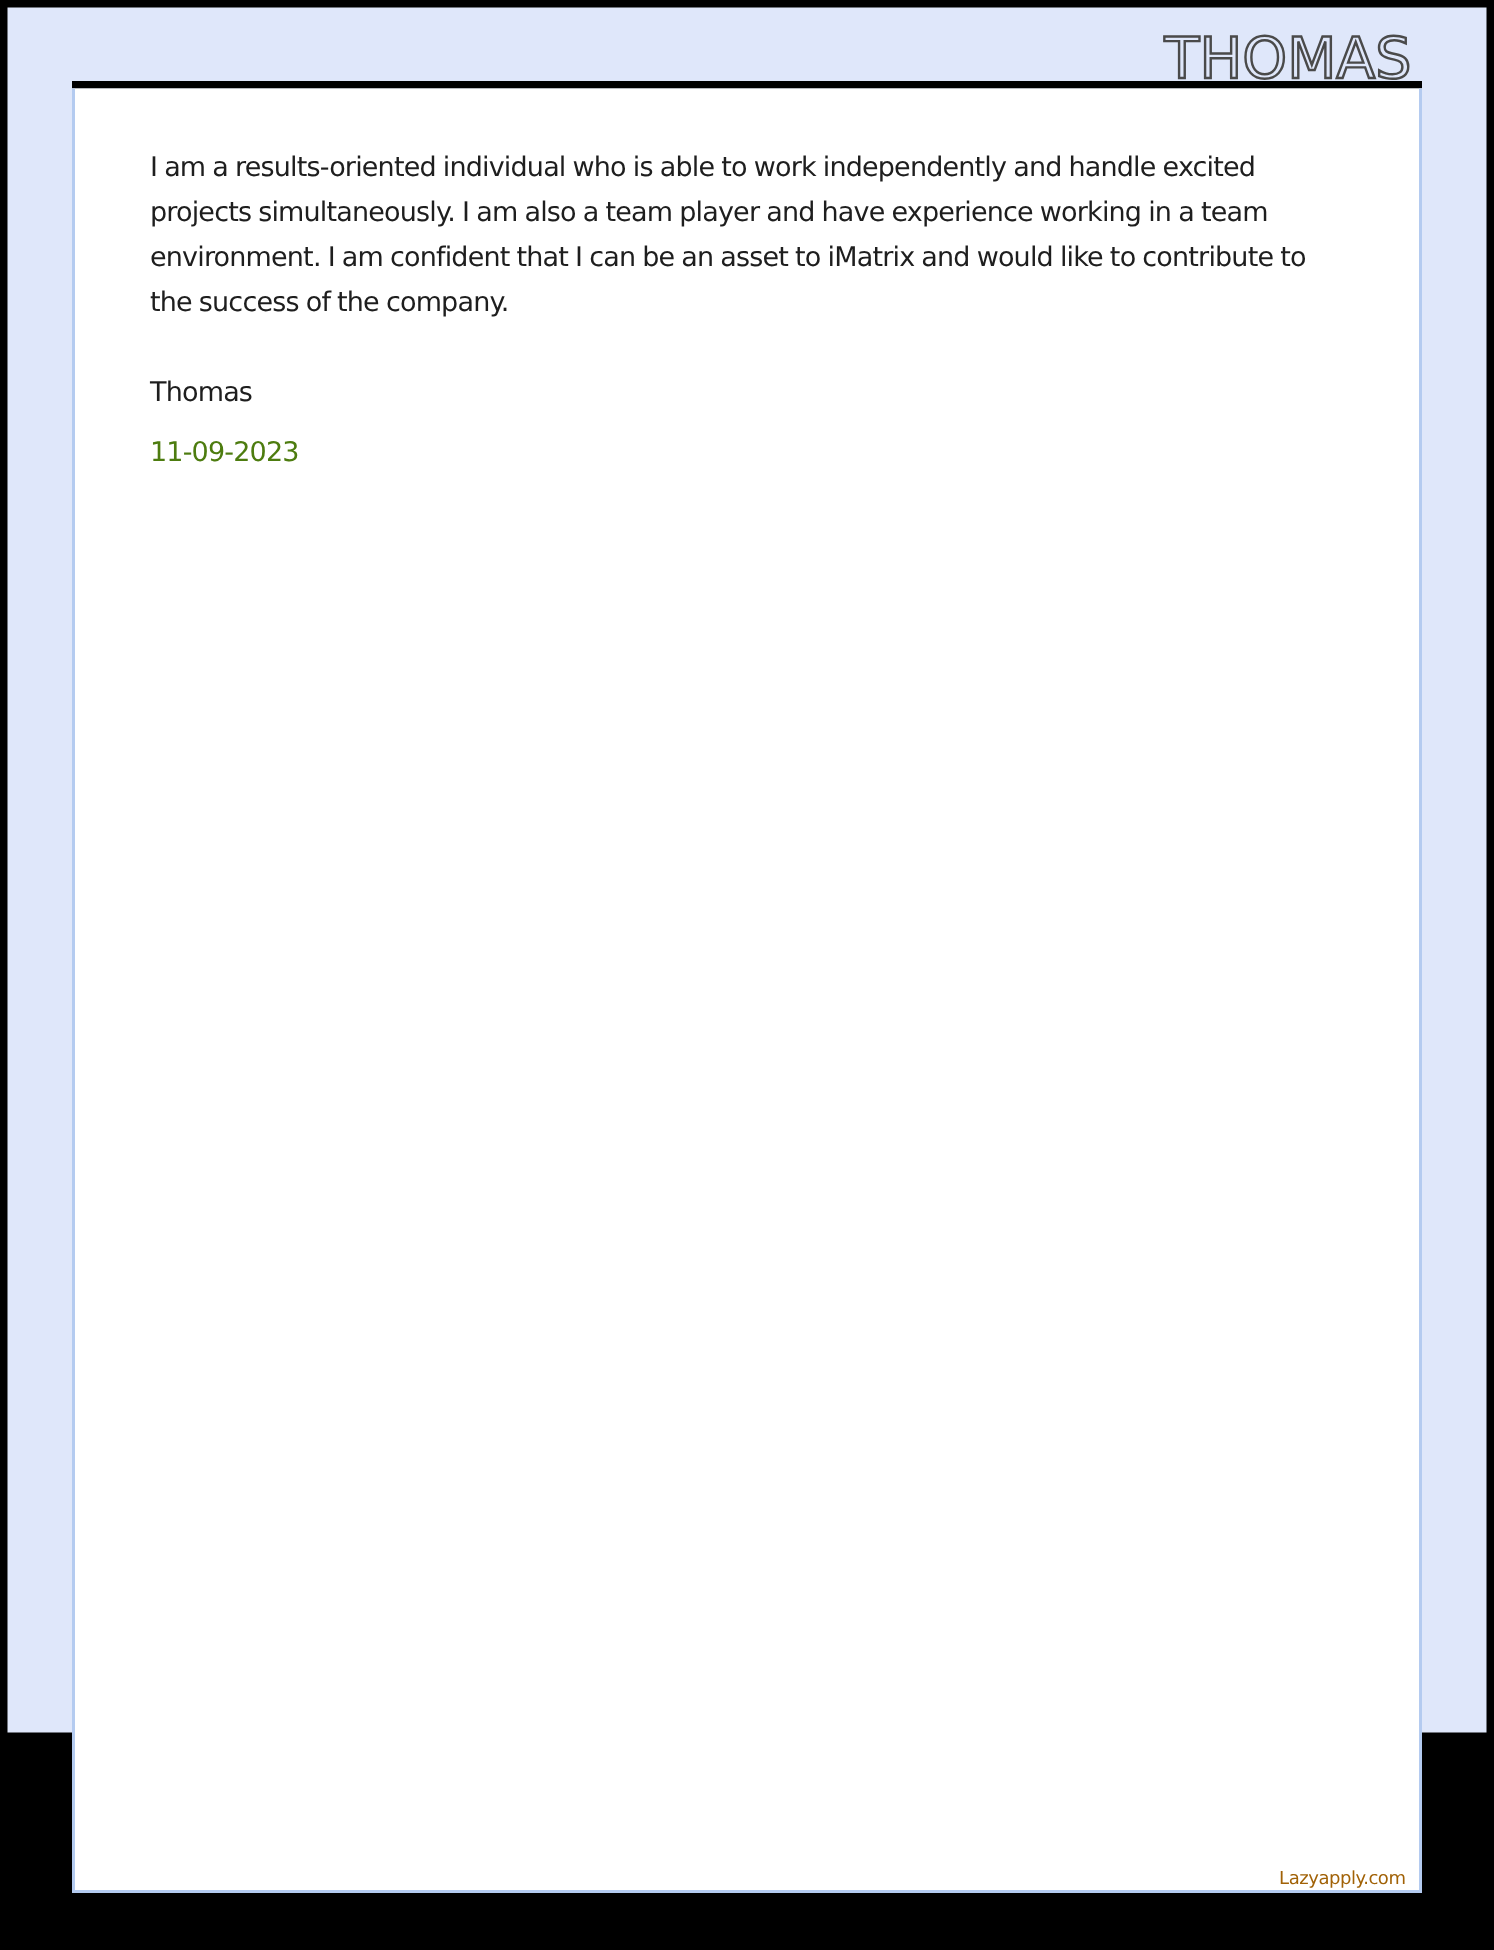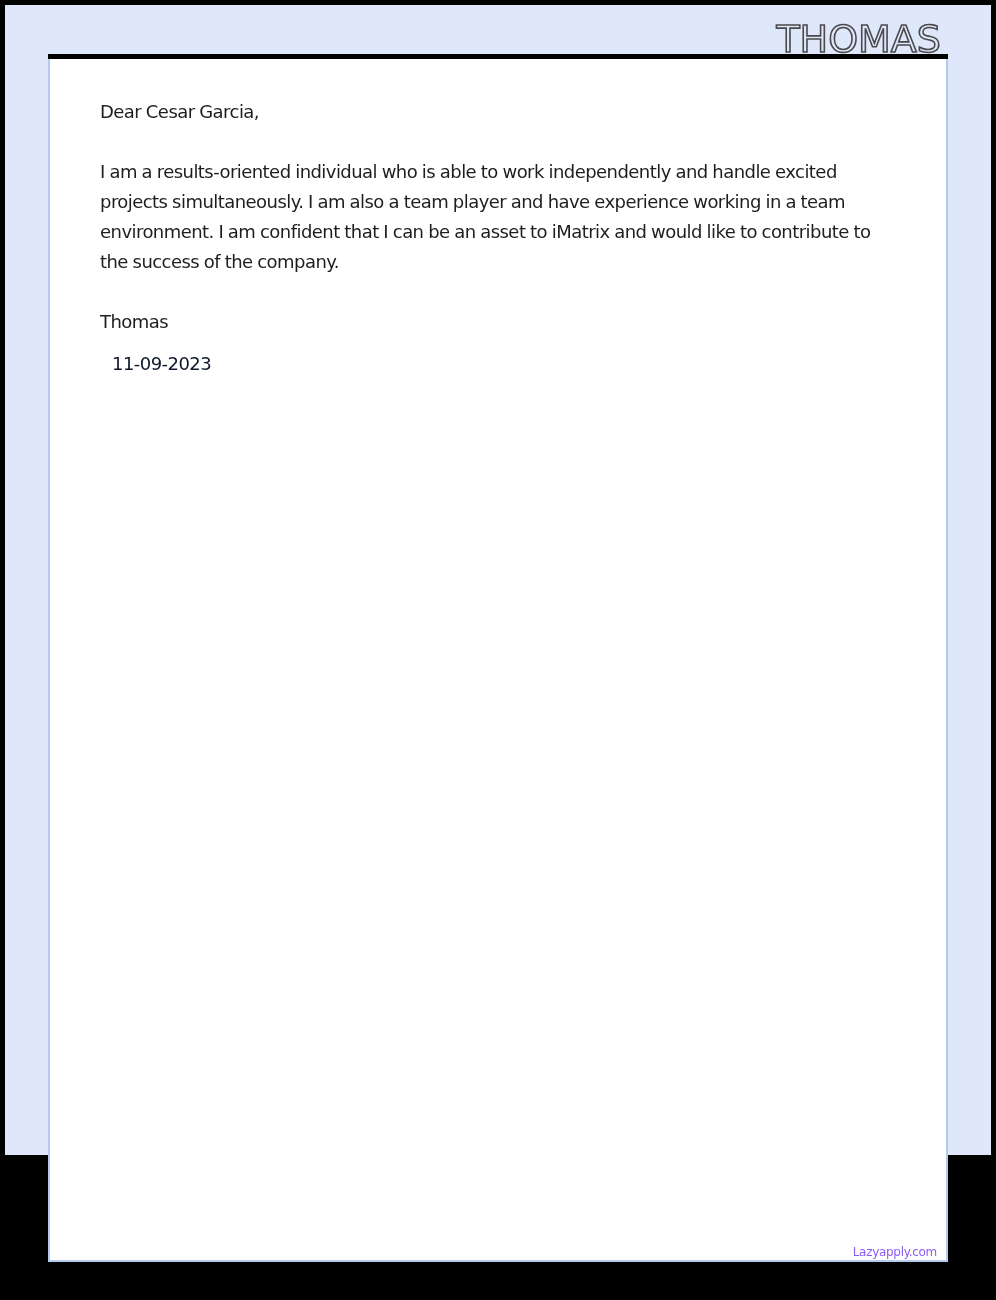--- a/index.html
+++ b/index.html
@@ -66,42 +66,41 @@
       letter-spacing: -0.55px;
       word-spacing: -0.5px;
     }
     .letter p {
       margin: 0 0 30px 0;
     }
     .letter p.signature {
       margin-bottom: 10px;
     }
     .letter p.date {
-      color: #0f172a;
-      margin: 12px;
+      color: #4d7c0f;
+      margin: 0;
     }
     .footer-brand {
       position: absolute;
       right: 9px;
       bottom: 1px;
       font-family: "DejaVu Sans", sans-serif;
       font-size: 12px;
       letter-spacing: -0.3px;
-      color: #8b5cf6;
+      color: #a16207;
     }
   </style>
 </head>
 <body>
 
 <div class="frame">
   <h1 class="name-heading">THOMAS</h1>
   <div class="header-rule"></div>
 
   <div class="page">
     <div class="letter">
-      <p>Dear Cesar Garcia,</p>
       <p>I am a results-oriented individual who is able to work independently and handle excited projects simultaneously. I am also a team player and have experience working in a team environment. I am confident that I can be an asset to iMatrix and would like to contribute to the success of the company.</p>
       <p class="signature">Thomas</p>
       <p class="date">11-09-2023</p>
     </div>
     <div class="footer-brand">Lazyapply.com</div>
   </div>
 </div>
 
 </body></html>

